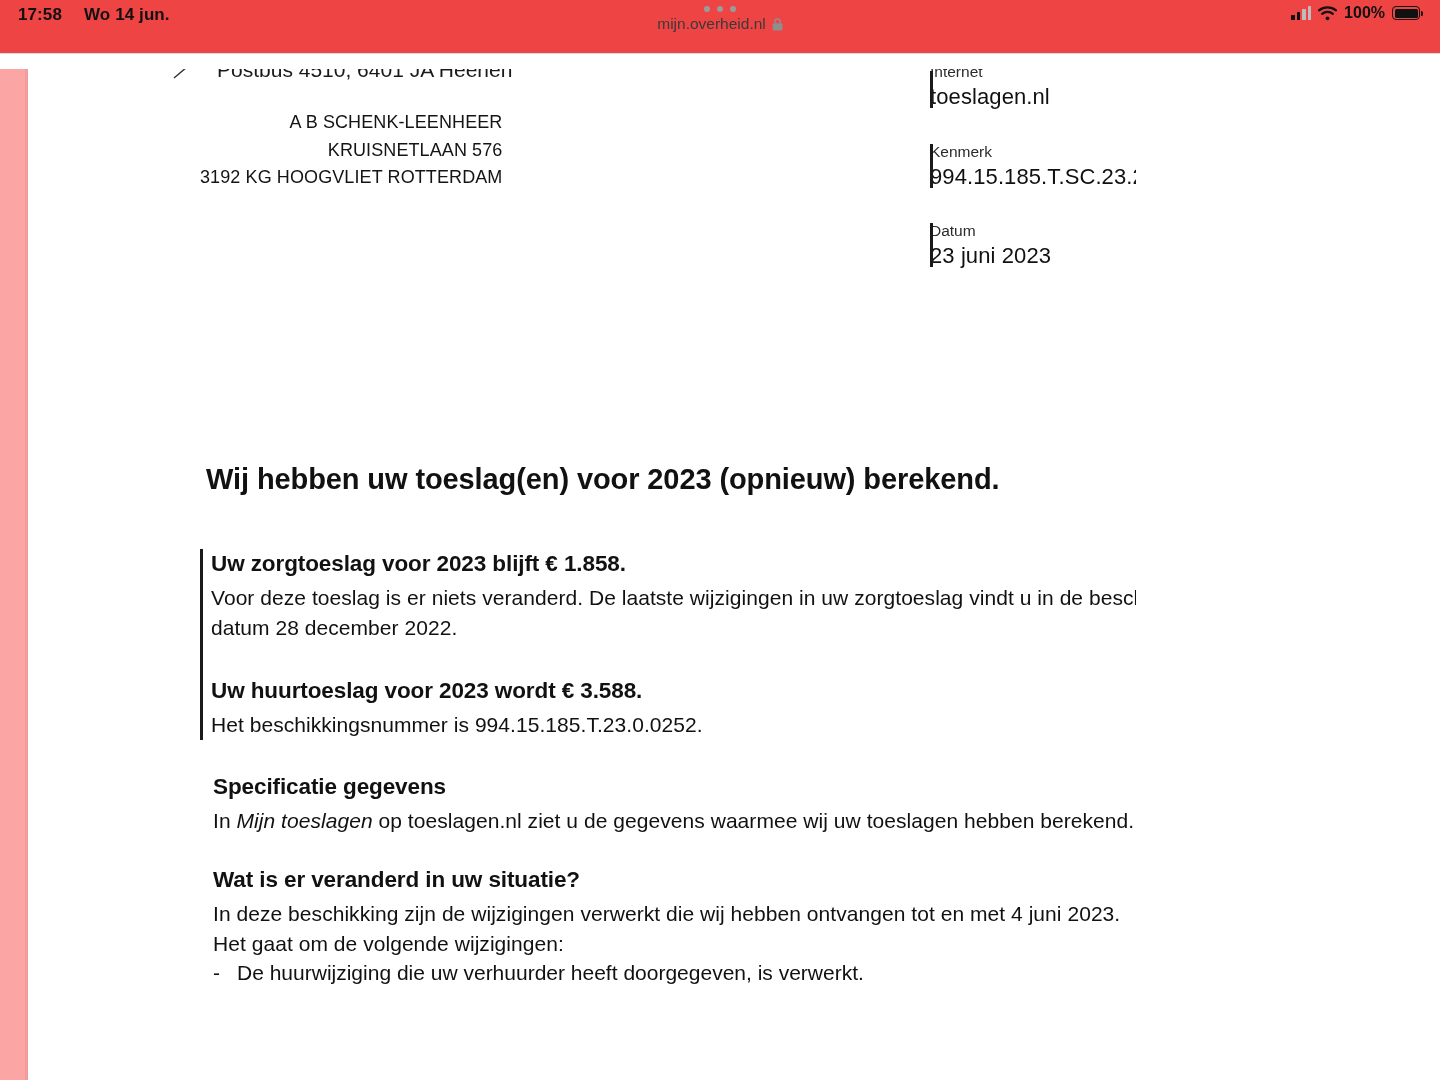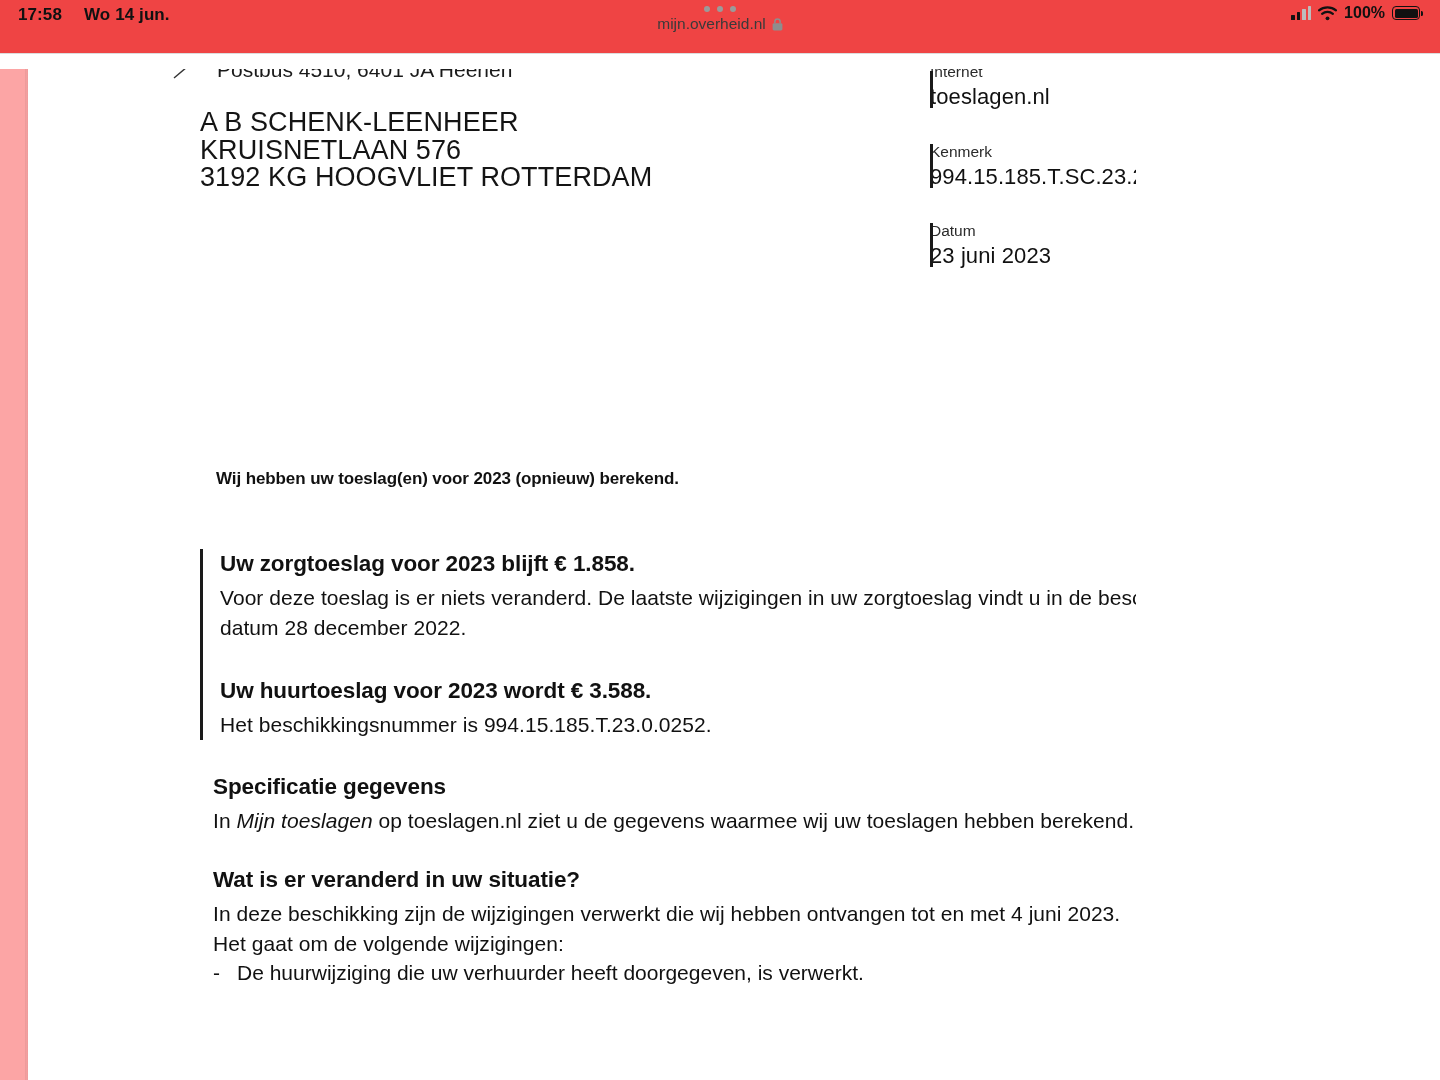--- a/index.html
+++ b/index.html
@@ -166,24 +166,25 @@
     font-size: 21px;
     color: #1a1a1a;
     white-space: nowrap;
   }
 
   
   .addressee {
     position: absolute;
     left: 172px;
     top: 40px;
-    font-size: 27px;
+    font-size: 18px;
     line-height: 27.5px;
     color: #141414;
     letter-spacing: 0.1px;
+    text-align: right;
   }
 
   
   .meta {
     position: absolute;
     left: 902px;
     top: -8px;
     width: 420px;
   }
   .meta-block {
@@ -213,30 +214,30 @@
 
   
   .body-wrap {
     position: absolute;
     left: 172px;
     top: 395px;
     width: 1090px;
     color: #111;
   }
   .lede {
-    font-size: 17px;
+    font-size: 29px;
     font-weight: bold;
     line-height: 30px;
     letter-spacing: -0.1px;
-    margin: 0 0 55px 16px;
+    margin: 0 0 55px 6px;
   }
 
   .barred {
     position: relative;
-    padding-left: 20px;
+    padding-left: 11px;
     margin-bottom: 32px;
   }
   .barred .rule {
     position: absolute;
     left: 0; top: 0; bottom: 0;
     width: 2.5px;
     background: #1a1a1a;
   }
   .sub-block { margin-bottom: 34px; }
   .sub-block:last-child { margin-bottom: 0; }

